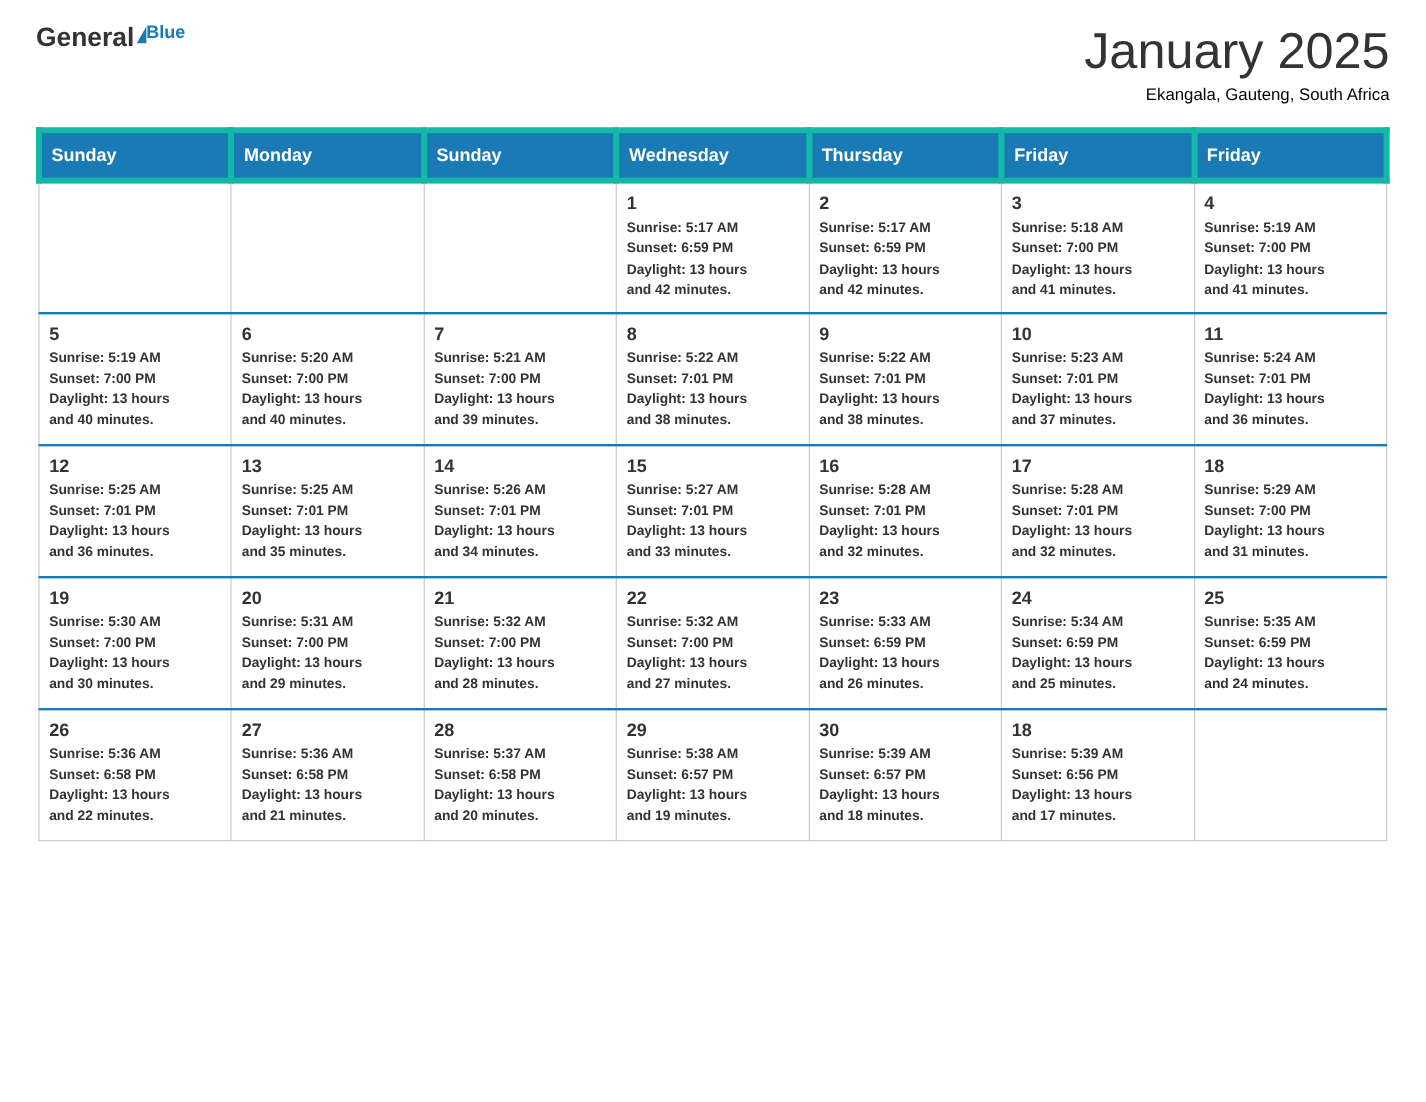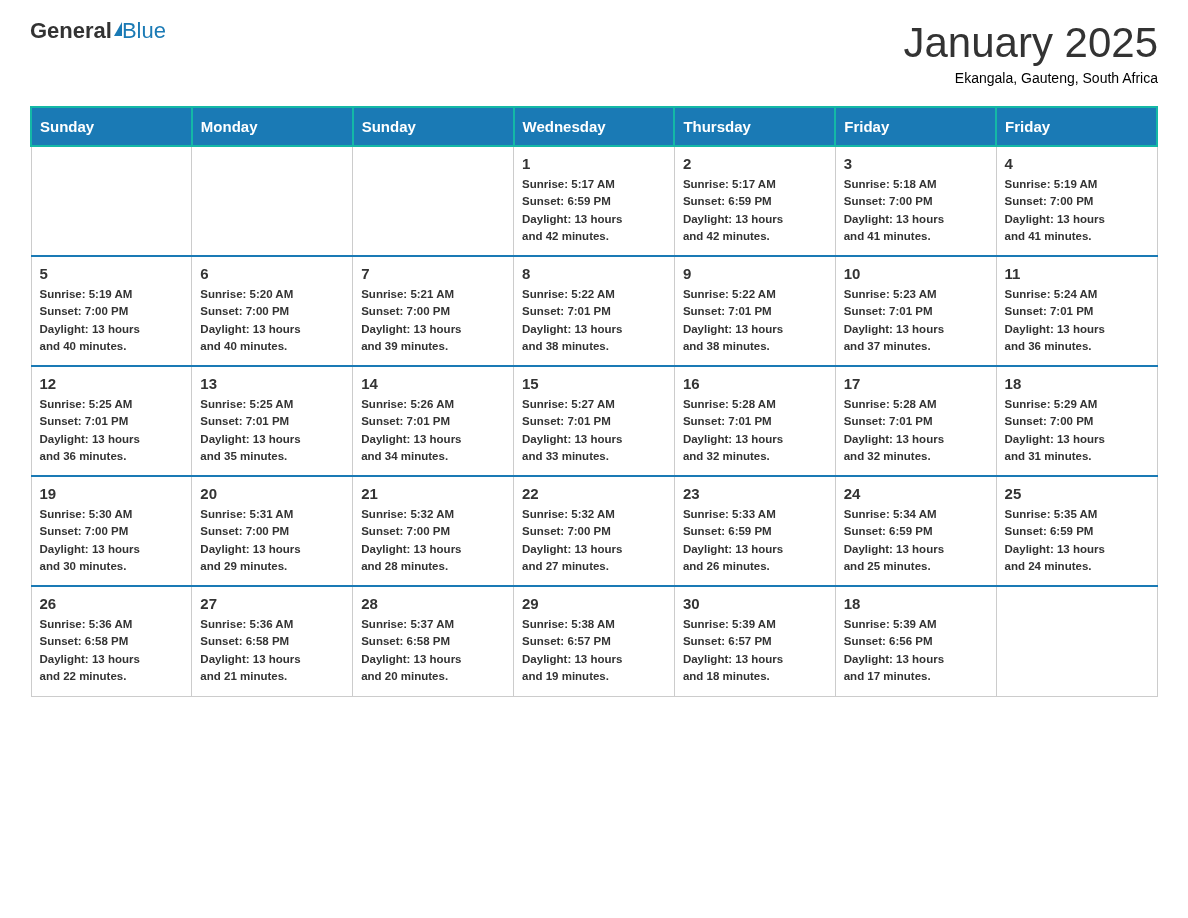--- a/index.html
+++ b/index.html
@@ -22,22 +22,22 @@
       flex-direction: row;
       align-items: flex-start;
     }
     .logo-general {
       font-size: 22px;
       font-weight: bold;
       color: #333;
       line-height: 1;
     }
     .logo-blue {
-      font-size: 22px;
-      font-weight: normal;
+      font-size: 15px;
+      font-weight: bold;
       color: #1a7ab5;
       line-height: 1;
     }
     .logo-triangle {
       display: inline-block;
       width: 0;
       height: 0;
       border-left: 8px solid transparent;
       border-right: 0px solid transparent;
       border-bottom: 14px solid #1a7ab5;
@@ -71,21 +71,21 @@
       border-collapse: collapse;
       table-layout: fixed;
     }
     .calendar-table thead tr th {
       background-color: #1a7ab5;
       color: #fff;
       font-size: 15px;
       font-weight: bold;
       padding: 10px 8px;
       text-align: left;
-      border: 2px solid #14b8a6;
+      border: 5px solid #14b8a6;
     }
     .calendar-table tbody tr td {
       vertical-align: top;
       padding: 8px;
       border: 1px solid #ccc;
       font-size: 12px;
       color: #333;
       min-height: 100px;
       height: 110px;
     }

